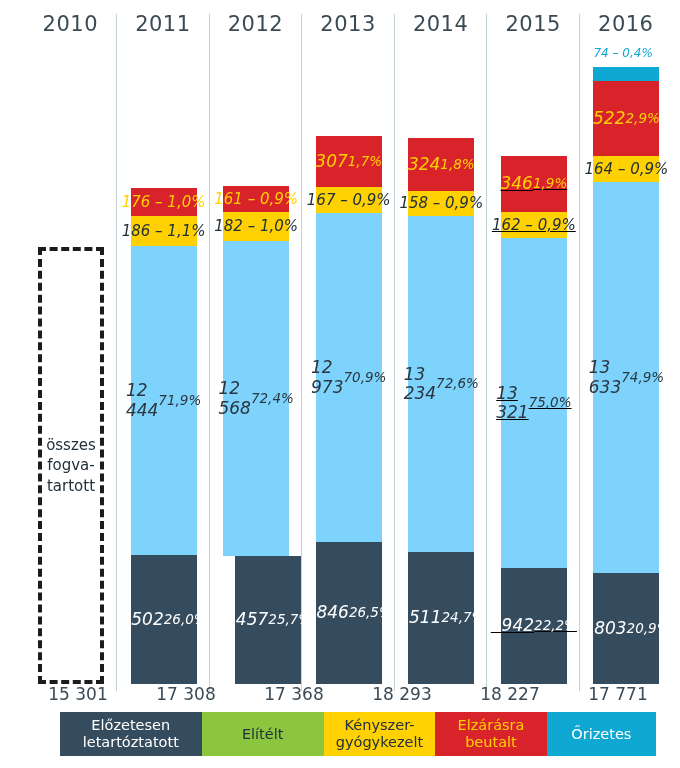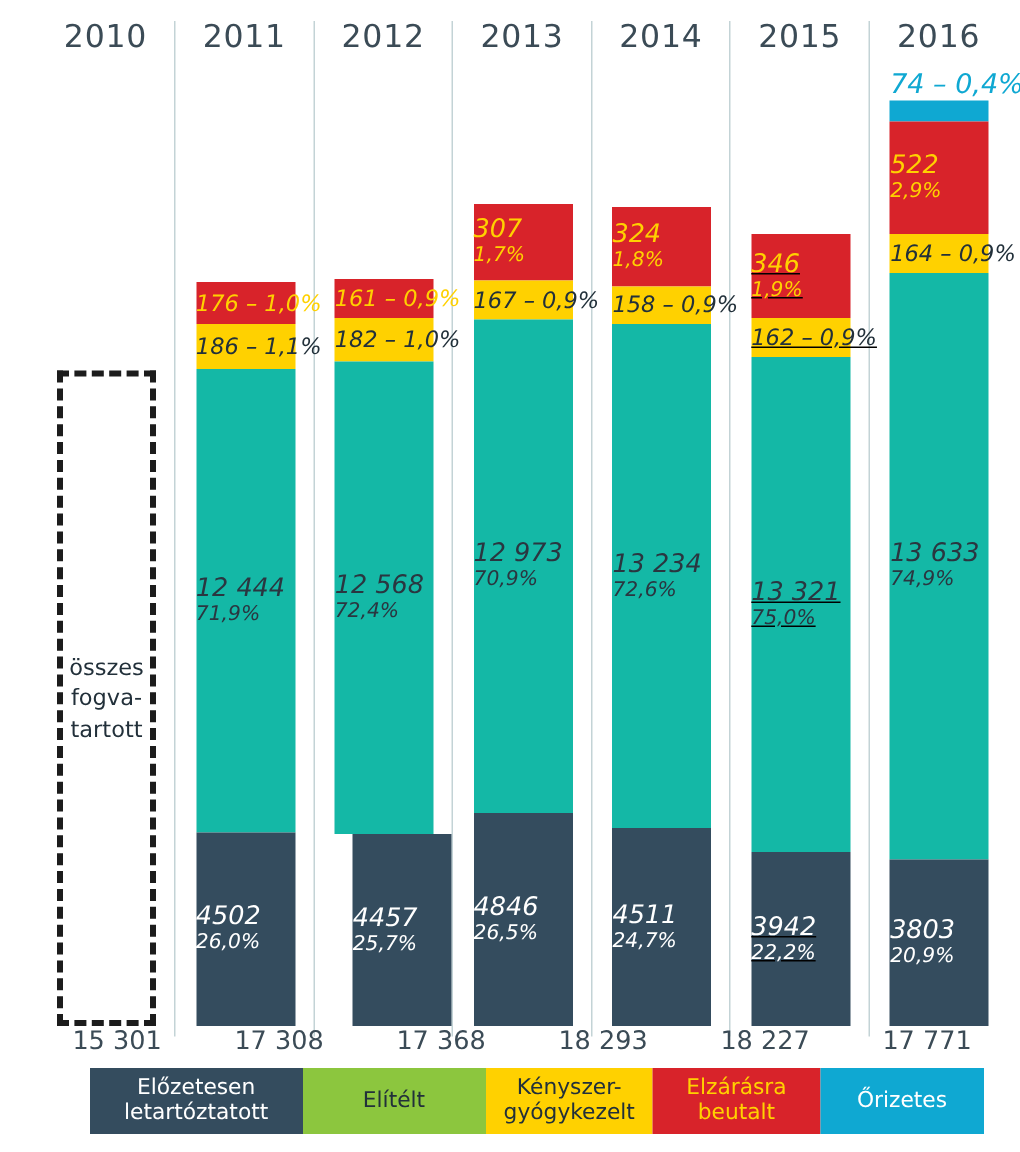--- a/index.html
+++ b/index.html
@@ -71,42 +71,42 @@
     position: absolute;
     left: 14px;
     width: 66px;
     bottom: 0;
   }
   .seg {
     position: relative;
     width: 100%;
     box-sizing: border-box;
     display: flex;
-    flex-direction: column;
-    align-items: flex-start;
+    flex-direction: row;
+    align-items: center;
     justify-content: center;
     line-height: 1.12;
   }
   .seg .v1 { font-size: 17px; font-style: italic; }
   .seg .v2 { font-size: 13.5px; font-style: italic; }
   .seg .inline1 { font-size: 15px; font-style: italic; white-space: nowrap; }
 
   .seg-orizetes { background: #0fa8d2; }
   .seg-elzarasra { background: #d8232a; color: #ffd100; }
   .seg-kenyszer { background: #ffd100; color: #22303a; }
-  .seg-elitelt  { background: #14b8a6; color: #2a3640; }
+  .seg-elitelt  { background: #7dd3fc; color: #2a3640; }
   .seg-eloz     { background: #344c5e; color: #ffffff; }
 
   
   .outside-label {
     position: absolute;
     left: 0;
     width: 66px;
-    text-align: right;
-    font-size: 18px;
+    text-align: left;
+    font-size: 12px;
     font-style: italic;
     color: #0fa8d2;
     white-space: nowrap;
   }
 
   
   .dashed-box {
     position: absolute;
     left: 14px;
     width: 66px;

